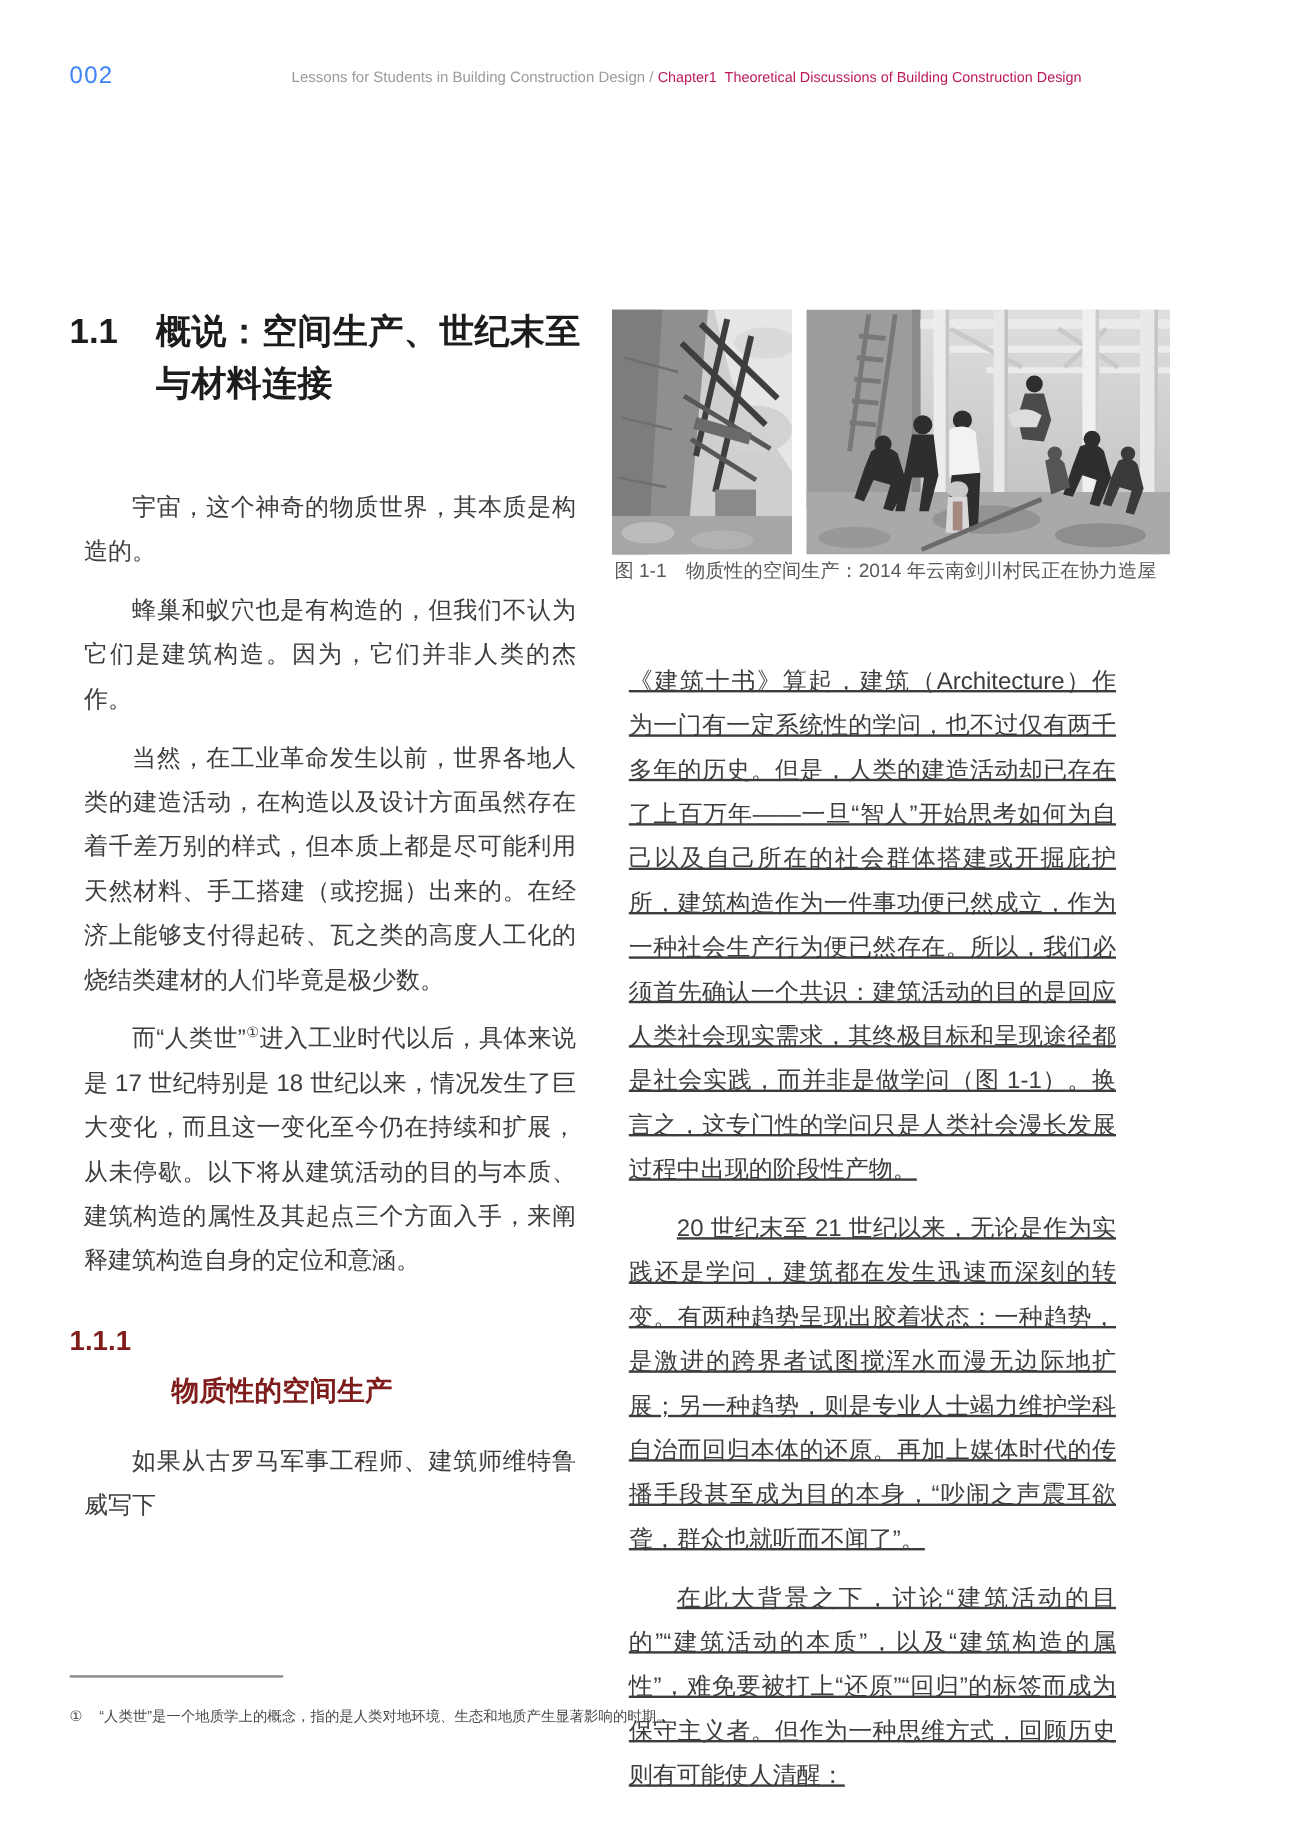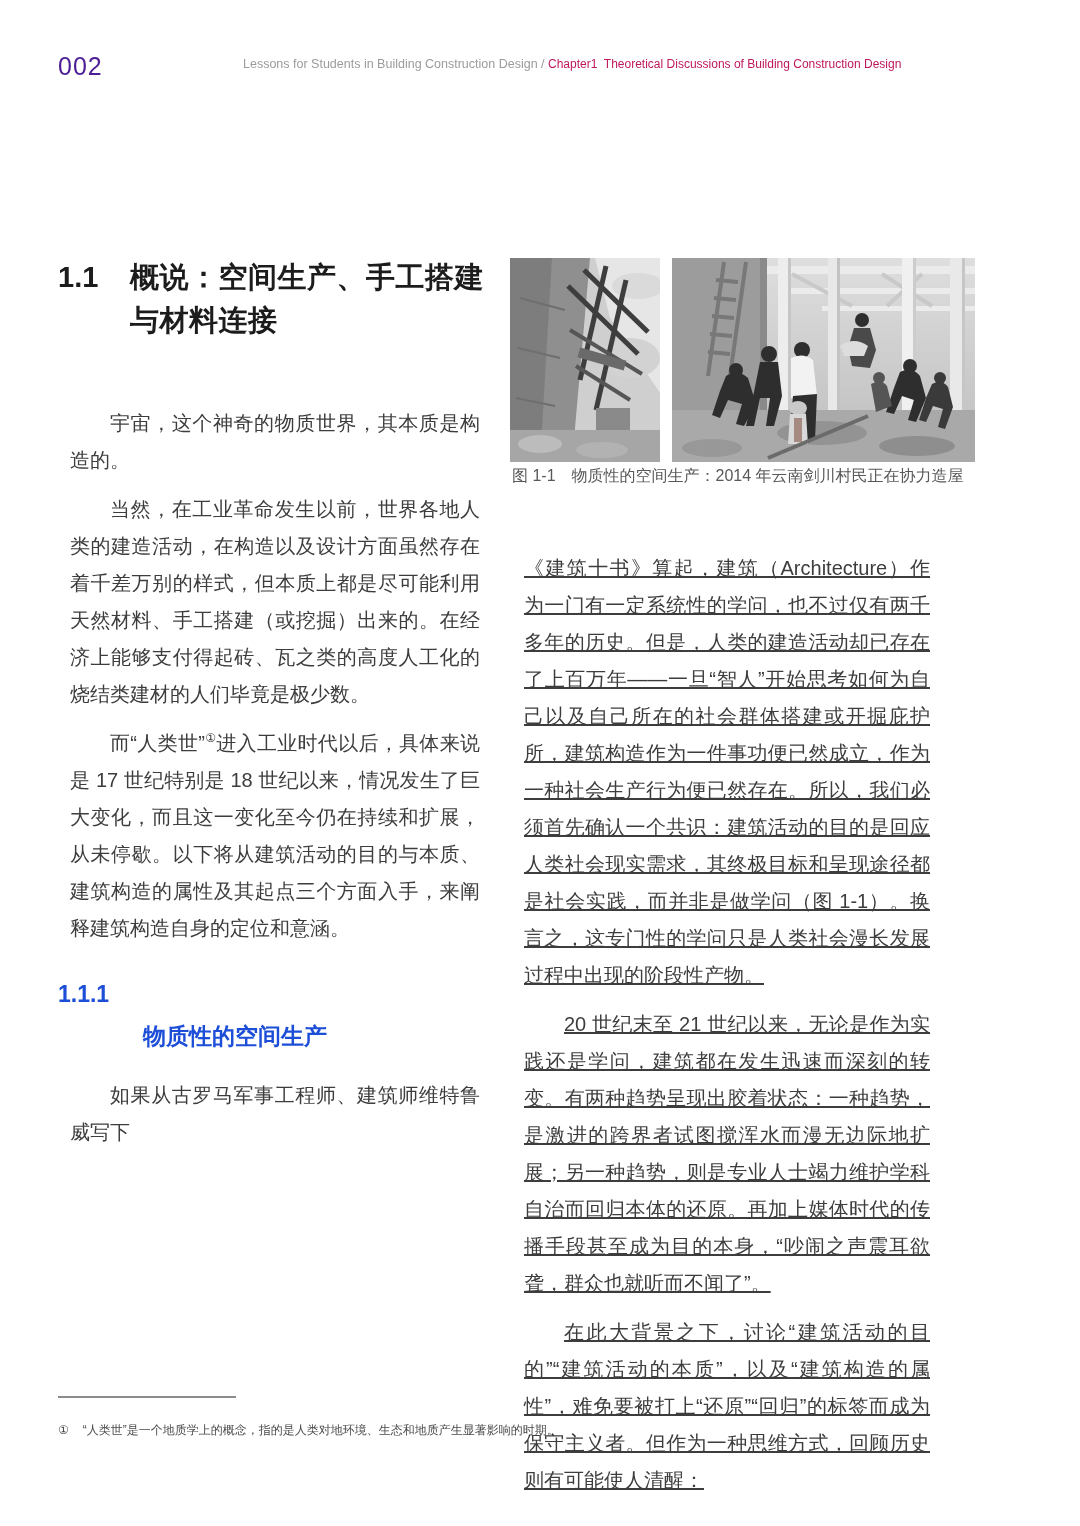--- a/index.html
+++ b/index.html
@@ -6,42 +6,42 @@
   .page{
     position:relative;
     width:1080px;height:1526px;
     background:#ffffff;
     font-family:"Liberation Sans","DejaVu Sans",sans-serif;
     color:#3d3d3d;
     overflow:hidden;
   }
   
   .hdr{position:absolute;top:52px;left:0;width:1080px;height:26px;}
-  .pagenum{position:absolute;left:58px;top:0;font-size:25px;color:#4c1d95;letter-spacing:1px;}
+  .pagenum{position:absolute;left:58px;top:0;font-size:20px;color:#3b82f6;letter-spacing:1px;}
   .runtitle{position:absolute;left:243px;top:5px;font-size:12.5px;color:#9b9b9b;white-space:pre;}
   .runtitle .mono{font-family:Liberation Sans, sans-serif;font-size:12px;color:#be185d;}
   
   .h1{position:absolute;left:58px;top:256px;width:440px;display:flex;color:#1c1c1c;}
   .h1 .num{font-size:29px;font-weight:bold;width:72px;flex:0 0 72px;line-height:43px;}
   .h1 .txt{font-size:29px;font-weight:bold;line-height:43px;letter-spacing:0.5px;}
   
   .figs{position:absolute;left:510px;top:258px;width:466px;height:204px;}
   .figs svg{display:block;}
   .fig-left{position:absolute;left:0;top:0;}
   .fig-right{position:absolute;left:162px;top:0;}
   .caption{position:absolute;left:512px;top:466px;width:460px;font-size:16px;color:#595959;}
   
   .col{position:absolute;width:434px;font-size:20px;line-height:37px;text-align:justify;color:#3d3d3d;}
   .col p{margin:12px;text-indent:2em;}
   .col p.noindent{text-indent:0;}
   .left-col{left:58px;top:393px;}
   .right-col{left:512px;top:538px;width:430px;text-decoration:underline;}
   sup.fn{font-size:12px;line-height:0;vertical-align:super;}
   
-  .h2{display:flex;margin-top:26px;margin-bottom:0;color:#1d4ed8;text-align:left;}
+  .h2{display:flex;margin-top:26px;margin-bottom:0;color:#7f1d1d;text-align:left;}
   .h2 .num{font-size:23px;font-weight:bold;width:85px;flex:0 0 85px;line-height:42px;text-indent:0;}
   .h2 .txt{font-size:23px;font-weight:bold;line-height:42px;text-indent:0;}
   .after-h2{margin-top:20px !important;}
   
   .fnrule{position:absolute;left:58px;top:1396px;width:178px;height:2px;background:#8c8c8c;}
   .footnote{position:absolute;left:58px;top:1418px;width:900px;font-size:12px;color:#4a4a4a;line-height:24px;}
   .footnote .mk{margin-right:14px;}
 </style>
 </head>
 <body>
@@ -49,21 +49,21 @@
 <div class="page">
 
   <div class="hdr">
     <span class="pagenum">002</span>
     <span class="runtitle"><span>Lessons for Students in Building Construction Design / </span><span class="mono">Chapter1  Theoretical Discussions of Building Construction Design</span></span>
   </div>
 
   <div class="h1">
     <span class="num">1.1</span>
     <span class="txt">
-      <span>概说：空间生产、手工搭建</span><br>
+      <span>概说：空间生产、世纪末至</span><br>
       <span>与材料连接</span>
     </span>
   </div>
 
   <div class="figs">
     <svg class="fig-left" width="150" height="204" viewBox="0 0 150 204">
       <rect width="150" height="204" fill="#cfcfcf"></rect>
       <path d="M85 0 L150 0 L150 135 L100 60 Z" fill="#e6e6e6"></path>
       <ellipse cx="128" cy="28" rx="26" ry="13" fill="#dadada"></ellipse>
       <ellipse cx="120" cy="100" rx="30" ry="20" fill="#d2d2d2"></ellipse>
@@ -155,20 +155,21 @@
 
       <path d="M96 200 L196 158" stroke="#6b6b6b" stroke-width="4" fill="none"></path>
 
       <path d="M168 88 q14 -10 28 0 l-4 10 -20 0 z" fill="#dddddd"></path>
     </svg>
   </div>
   <div class="caption">图 1-1　物质性的空间生产：2014 年云南剑川村民正在协力造屋</div>
 
   <div class="col left-col">
     <p>宇宙，这个神奇的物质世界，其本质是构造的。</p>
+    <p>蜂巢和蚁穴也是有构造的，但我们不认为它们是建筑构造。因为，它们并非人类的杰作。</p>
     <p>当然，在工业革命发生以前，世界各地人类的建造活动，在构造以及设计方面虽然存在着千差万别的样式，但本质上都是尽可能利用天然材料、手工搭建（或挖掘）出来的。在经济上能够支付得起砖、瓦之类的高度人工化的烧结类建材的人们毕竟是极少数。</p>
     <p><span>而“人类世”</span><sup class="fn">①</sup><span>进入工业时代以后，具体来说是 17 世纪特别是 18 世纪以来，情况发生了巨大变化，而且这一变化至今仍在持续和扩展，从未停歇。以下将从建筑活动的目的与本质、建筑构造的属性及其起点三个方面入手，来阐释建筑构造自身的定位和意涵。</span></p>
 
     <div class="h2">
       <span class="num">1.1.1</span>
       <span class="txt">
         <br>
         <span>物质性的空间生产</span>
       </span>
     </div>

